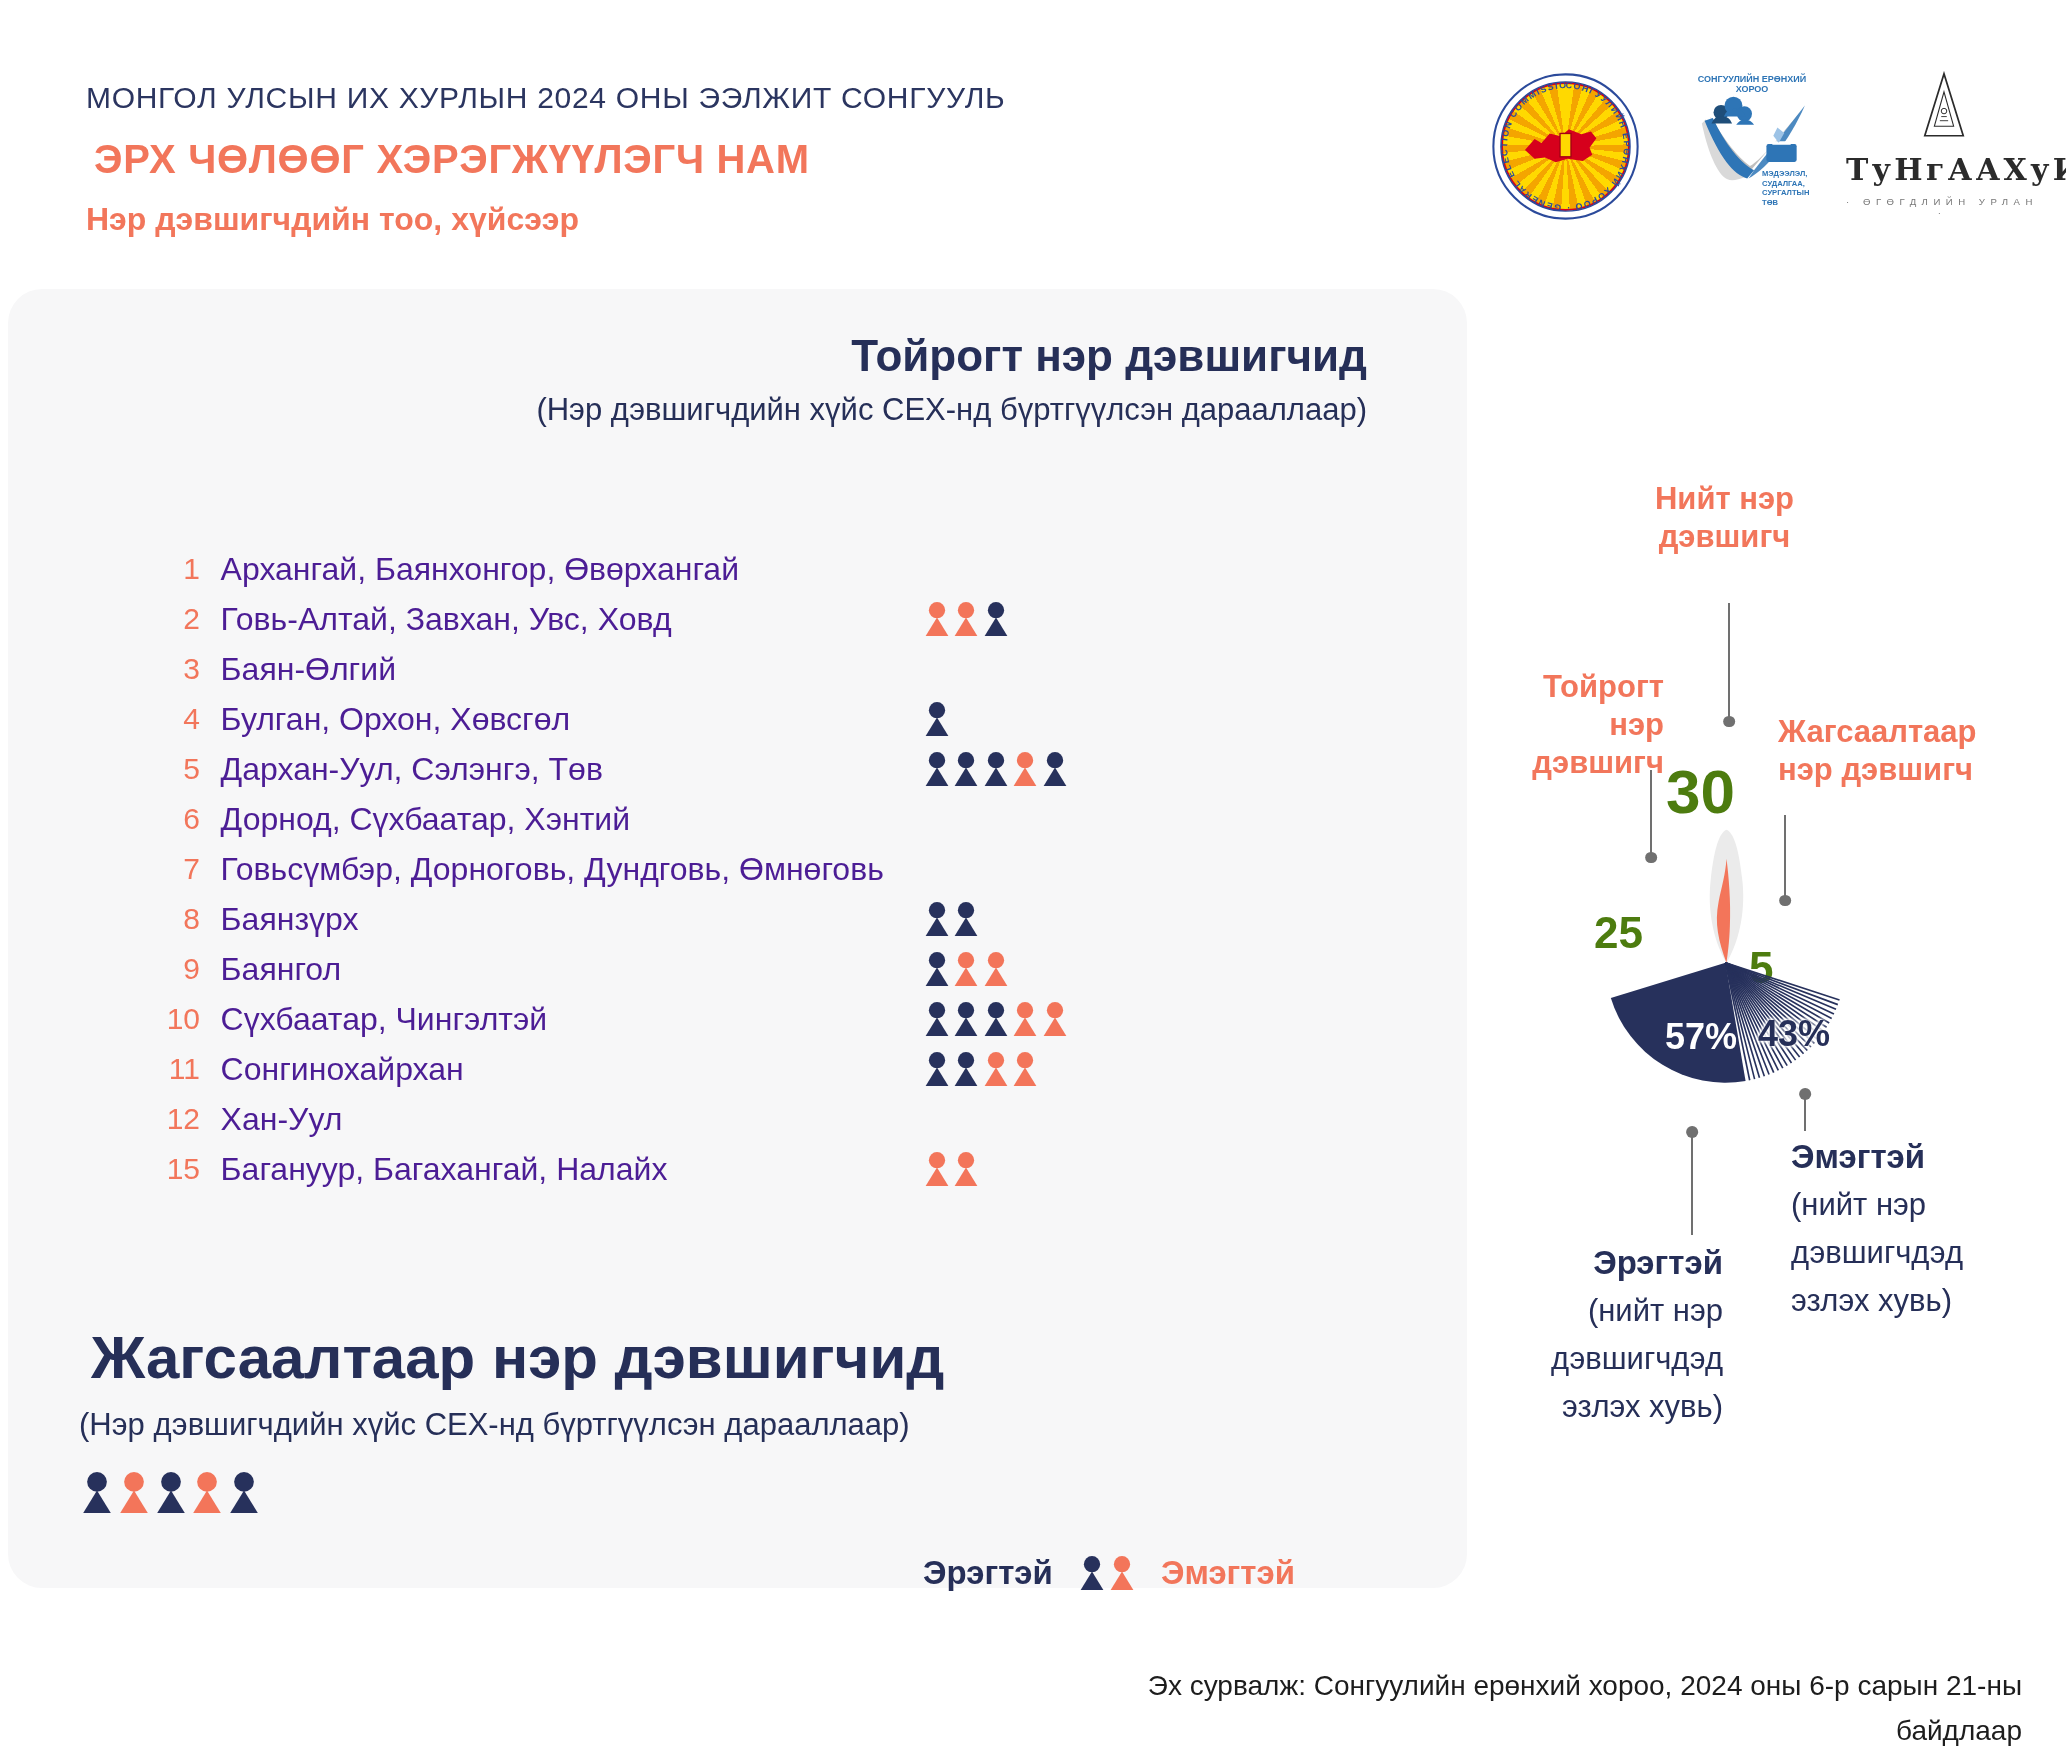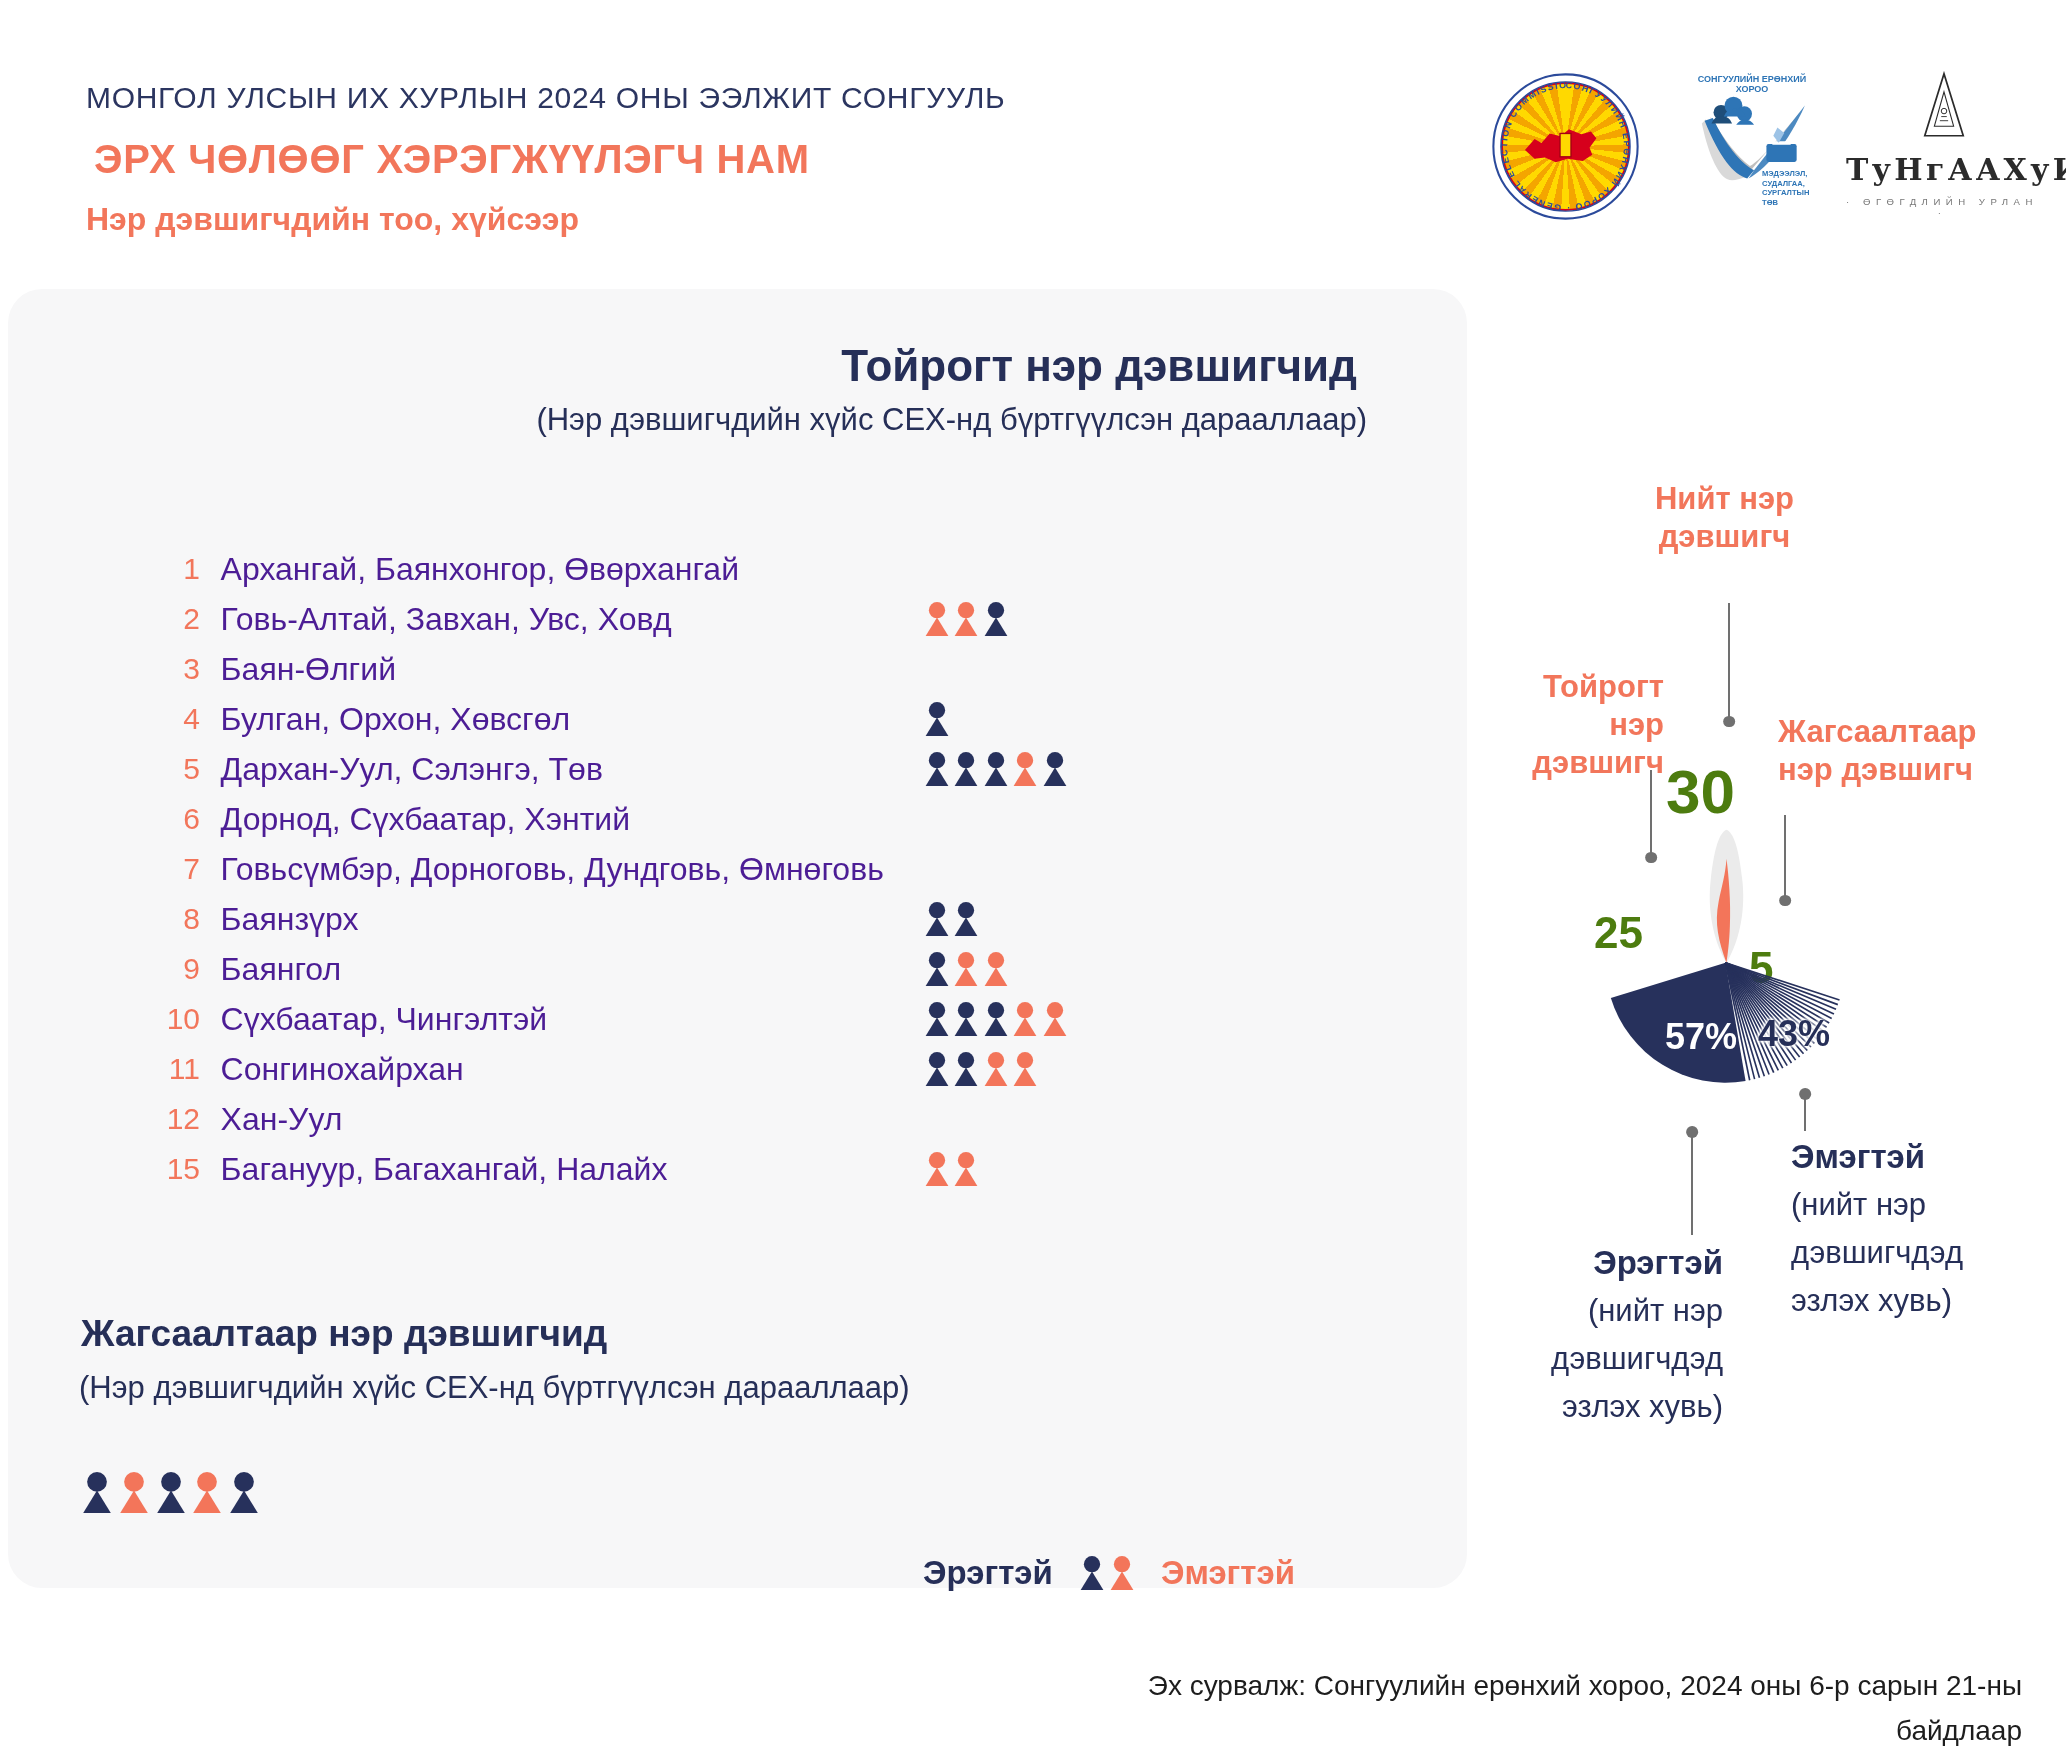--- a/index.html
+++ b/index.html
@@ -20,31 +20,31 @@
   .lc-top{position:absolute;left:0;top:0;width:142px;text-align:center;font-size:9px;font-weight:700;color:#2e75b6;}
   .lc-bottom{position:absolute;left:81px;top:95px;width:65px;font-size:7.6px;line-height:9.6px;font-weight:700;color:#2e75b6;}
   #logo-tung{left:1846px;top:71px;width:192px;height:151px;}
   .tg-tri{position:absolute;left:76px;top:0px;}
   .tg-word{position:absolute;left:0;top:81px;width:192px;text-align:center;font-size:30px;font-weight:600;
            letter-spacing:3.4px;color:#2b2b2b;font-family:"DejaVu Serif",serif;}
   .tg-tag{position:absolute;left:0;top:125px;width:192px;text-align:center;font-size:9.6px;letter-spacing:5.5px;color:#777;}
   
   .panel{position:absolute;left:8.2px;top:289px;width:1459px;height:1299px;background:#f7f7f8;border-radius:34px;}
   .district-title{position:absolute;right:699px;top:331px;text-align:right;color:#262f58;}
-  .district-title h2{margin:10px;font-size:44px;font-weight:700;}
+  .district-title h2{margin:0;font-size:44px;font-weight:700;}
   .district-title p{margin:11px 0 0 0;font-size:31px;font-weight:400;}
   
   #district-rows{position:absolute;left:124px;top:544px;width:1312px;}
   .row{position:relative;height:50px;display:flex;align-items:center;}
   .rnum{width:76px;text-align:right;padding-right:20.6px;font-size:30px;color:#f2765b;flex:0 0 auto;}
   .rname{font-size:32px;color:#4c1d95;flex:0 0 auto;}
   .ricons{position:absolute;left:800px;top:50%;transform:translateY(-50%);display:flex;gap:3.4px;align-items:flex-end;}
   
   .list-title{position:absolute;left:79px;top:1311px;color:#262f58;}
-  .list-title h2{margin:2px;font-size:37px;font-weight:700;}
+  .list-title h2{margin:12px;font-size:60px;font-weight:700;}
   .list-title p{margin:15px 0 0 0;font-size:31px;font-weight:400;}
   #list-icons{position:absolute;left:81px;top:1472px;display:flex;gap:4.8px;align-items:flex-end;}
   
   .legend{position:absolute;left:923px;top:1554px;display:flex;align-items:center;gap:26px;}
   .legend .lm{font-size:33px;font-weight:600;color:#262f58;}
   .legend .lf{font-size:33px;font-weight:600;color:#f2765b;}
   #legend-icons{display:flex;gap:4.1px;align-items:flex-end;}
   
   .callout{position:absolute;color:#f2765b;font-weight:600;font-size:31px;line-height:38px;}
   #cl-total{left:1611px;top:480px;width:227px;text-align:center;}

